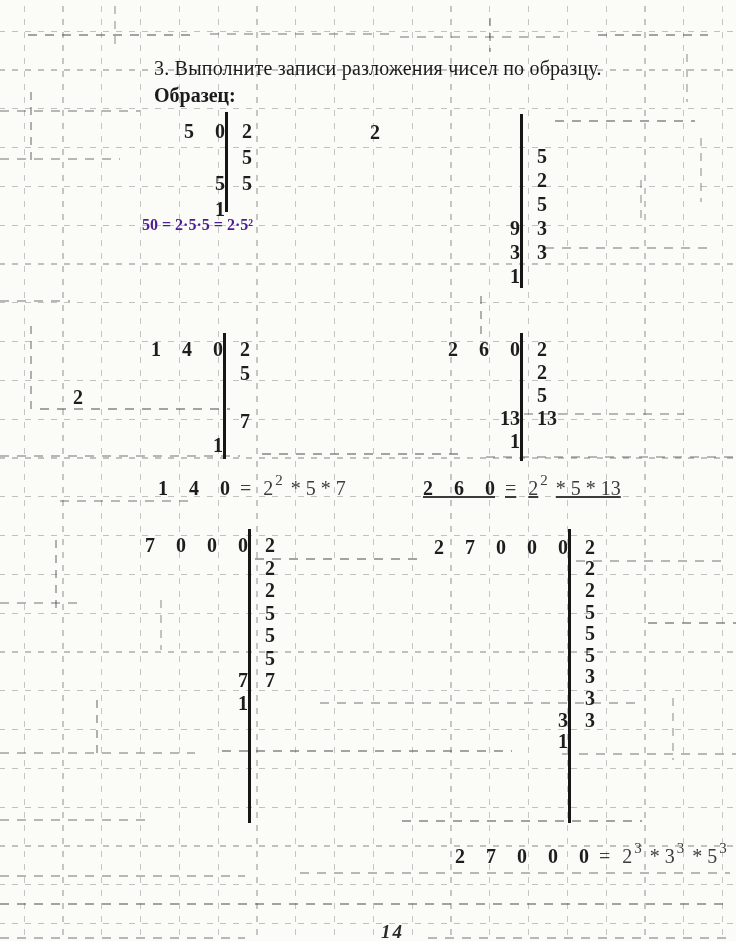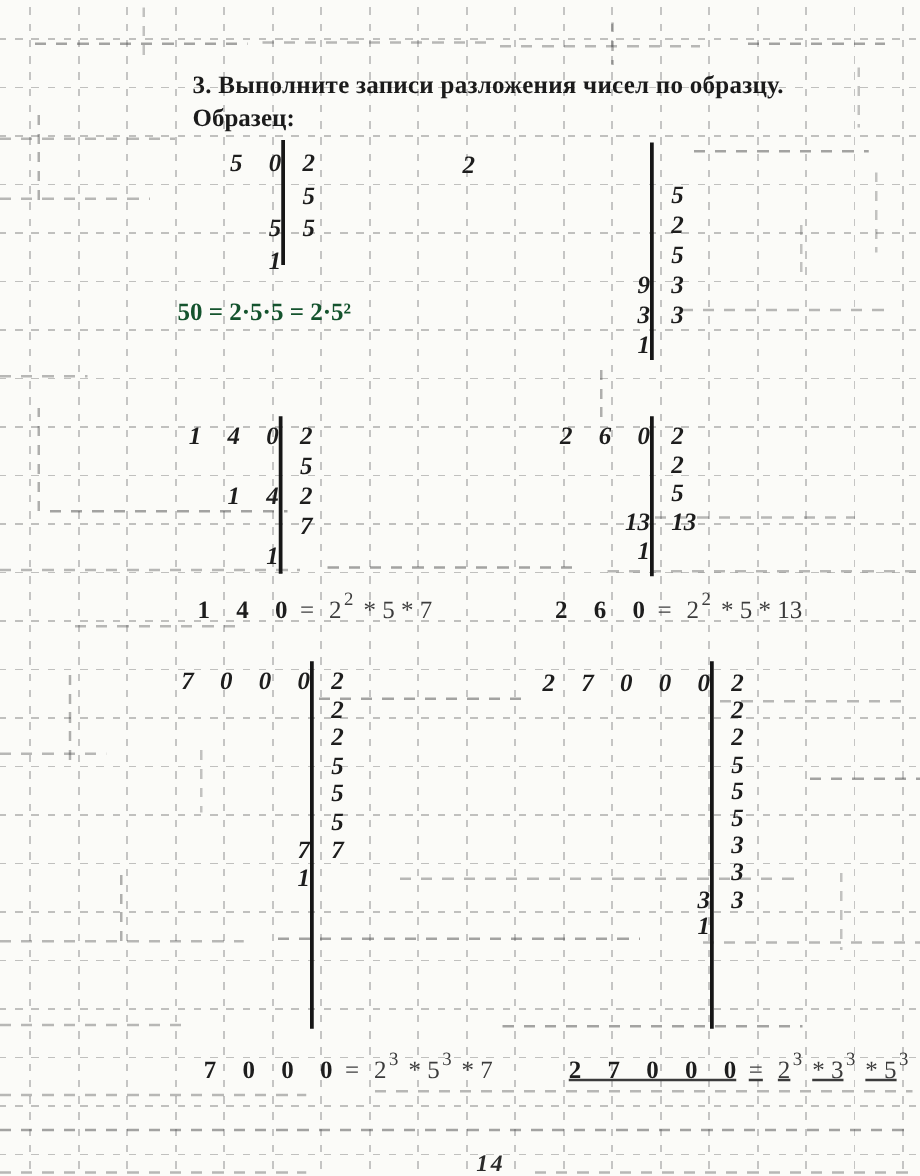--- a/index.html
+++ b/index.html
@@ -15,34 +15,34 @@
   .grid-v{background:repeating-linear-gradient(to right,transparent 0 37.5px,rgba(110,110,110,.38) 37.5px 38.8px);
           -webkit-mask-image:repeating-linear-gradient(to bottom,#000 0 6px,transparent 6px 13px);
           mask-image:repeating-linear-gradient(to bottom,#000 0 6px,transparent 6px 13px);}
 
   
   .nh{position:absolute;height:2px;
       background:repeating-linear-gradient(to right,rgba(70,70,70,.75) 0 9px,transparent 9px 17px);}
   .nv{position:absolute;width:2px;
       background:repeating-linear-gradient(to bottom,rgba(70,70,70,.7) 0 8px,transparent 8px 15px);}
 
-  .title{position:absolute;left:154px;top:57px;width:540px;font-size:20px;font-weight:700;
+  .title{position:absolute;left:154px;top:57px;width:540px;font-size:20px;font-weight:400;
          color:#1b1b1b;letter-spacing:.2px;}
   .subtitle{position:absolute;left:154px;top:84px;font-size:20px;font-weight:700;color:#1b1b1b;}
 
   
   .ftable{position:absolute;}
   .fline{position:absolute;width:2.5px;background:#161616;}
-  .frow{display:flex;align-items:center;height:var(--rh);font-style:italic;}
+  .frow{display:flex;align-items:center;height:var(--rh);}
   .fl,.fr{font-size:20px;font-weight:700;color:#1d1d1d;line-height:1;}
   .fl{width:160px;text-align:right;padding-right:7px;}
   .fr{padding-left:10px;}
   .sp{word-spacing:16px;}
 
-  .formula{position:absolute;font-size:20px;font-weight:700;color:#14532d;white-space:nowrap;margin-top:23px;}
+  .formula{position:absolute;font-size:16px;font-weight:700;color:#4c1d95;white-space:nowrap;}
 
   
   .answer{position:absolute;white-space:nowrap;font-size:20px;color:#3c3c3c;}
   .tok{font-family:"Liberation Serif",serif;font-weight:400;margin-left:5px;}
   .tok-num{font-weight:700;color:#1d1d1d;word-spacing:16px;margin-left:0;}
   .tok-eq{margin:0 7px 0 10px;font-weight:400;}
   .tok-sup{display:inline-block;position:relative;top:-10px;font-size:15px;
            margin-left:2px;margin-right:3px;}
 
   .pagenum{position:absolute;left:381px;top:921px;font-size:19px;font-style:italic;
@@ -162,21 +162,20 @@
     <div class="frows" style="padding-top:5px;">
         <div class="frow">
           <div class="fl sp">1 4 0</div>
           <div class="fr">2</div>
         </div>
         <div class="frow">
           <div class="fl sp"></div>
           <div class="fr">5</div>
         </div>
         <div class="frow">
-          <div class="fl sp">1 4</div>
           <div class="fr">2</div>
         </div>
         <div class="frow">
           <div class="fl sp"></div>
           <div class="fr">7</div>
         </div>
         <div class="frow">
           <div class="fl sp">1</div>
           <div class="fr"></div>
         </div>
@@ -289,18 +288,17 @@
         <div class="frow">
           <div class="fl sp">1</div>
           <div class="fr"></div>
         </div>
       </div>
   </div>
 
   <div class="formula" style="left:142px;top:216px;">50 = 2·5·5 = 2·5²</div>
 
   <div class="answer" style="left:158px;top:477px;"><span class="tok tok-num">1 4 0</span><span class="tok tok-eq">=</span><span class="tok">2</span><span class="tok tok-sup">2</span><span class="tok">* 5 * 7</span></div>
-  <div class="answer" style="left:444px;top:477px;"><span class="tok tok-num">2 6 0</span><span class="tok tok-eq">=</span><span class="tok">2</span><span class="tok tok-sup">2</span><span class="tok">* 5 * 13</span></div>
-  <div class="answer" style="left:163px;top:845px;"><span class="tok tok-num">7 0 0 0</span><span class="tok tok-eq">=</span><span class="tok">2</span><span class="tok tok-sup">3</span><span class="tok">* 5</span><span class="tok tok-sup">3</span><span class="tok">* 7</span></div>
-  <div class="answer" style="left:455px;top:845px;text-decoration:underline;"><span class="tok tok-num">2 7 0 0 0</span><span class="tok tok-eq">=</span><span class="tok">2</span><span class="tok tok-sup">3</span><span class="tok">* 3</span><span class="tok tok-sup">3</span><span class="tok">* 5</span><span class="tok tok-sup">3</span></div>
+  <div class="answer" style="left:423px;top:477px;text-decoration:underline;"><span class="tok tok-num">2 6 0</span><span class="tok tok-eq">=</span><span class="tok">2</span><span class="tok tok-sup">2</span><span class="tok">* 5 * 13</span></div>
+  <div class="answer" style="left:455px;top:845px;"><span class="tok tok-num">2 7 0 0 0</span><span class="tok tok-eq">=</span><span class="tok">2</span><span class="tok tok-sup">3</span><span class="tok">* 3</span><span class="tok tok-sup">3</span><span class="tok">* 5</span><span class="tok tok-sup">3</span></div>
 
   <div class="pagenum">14</div>
 </div>
 
 </body></html>

